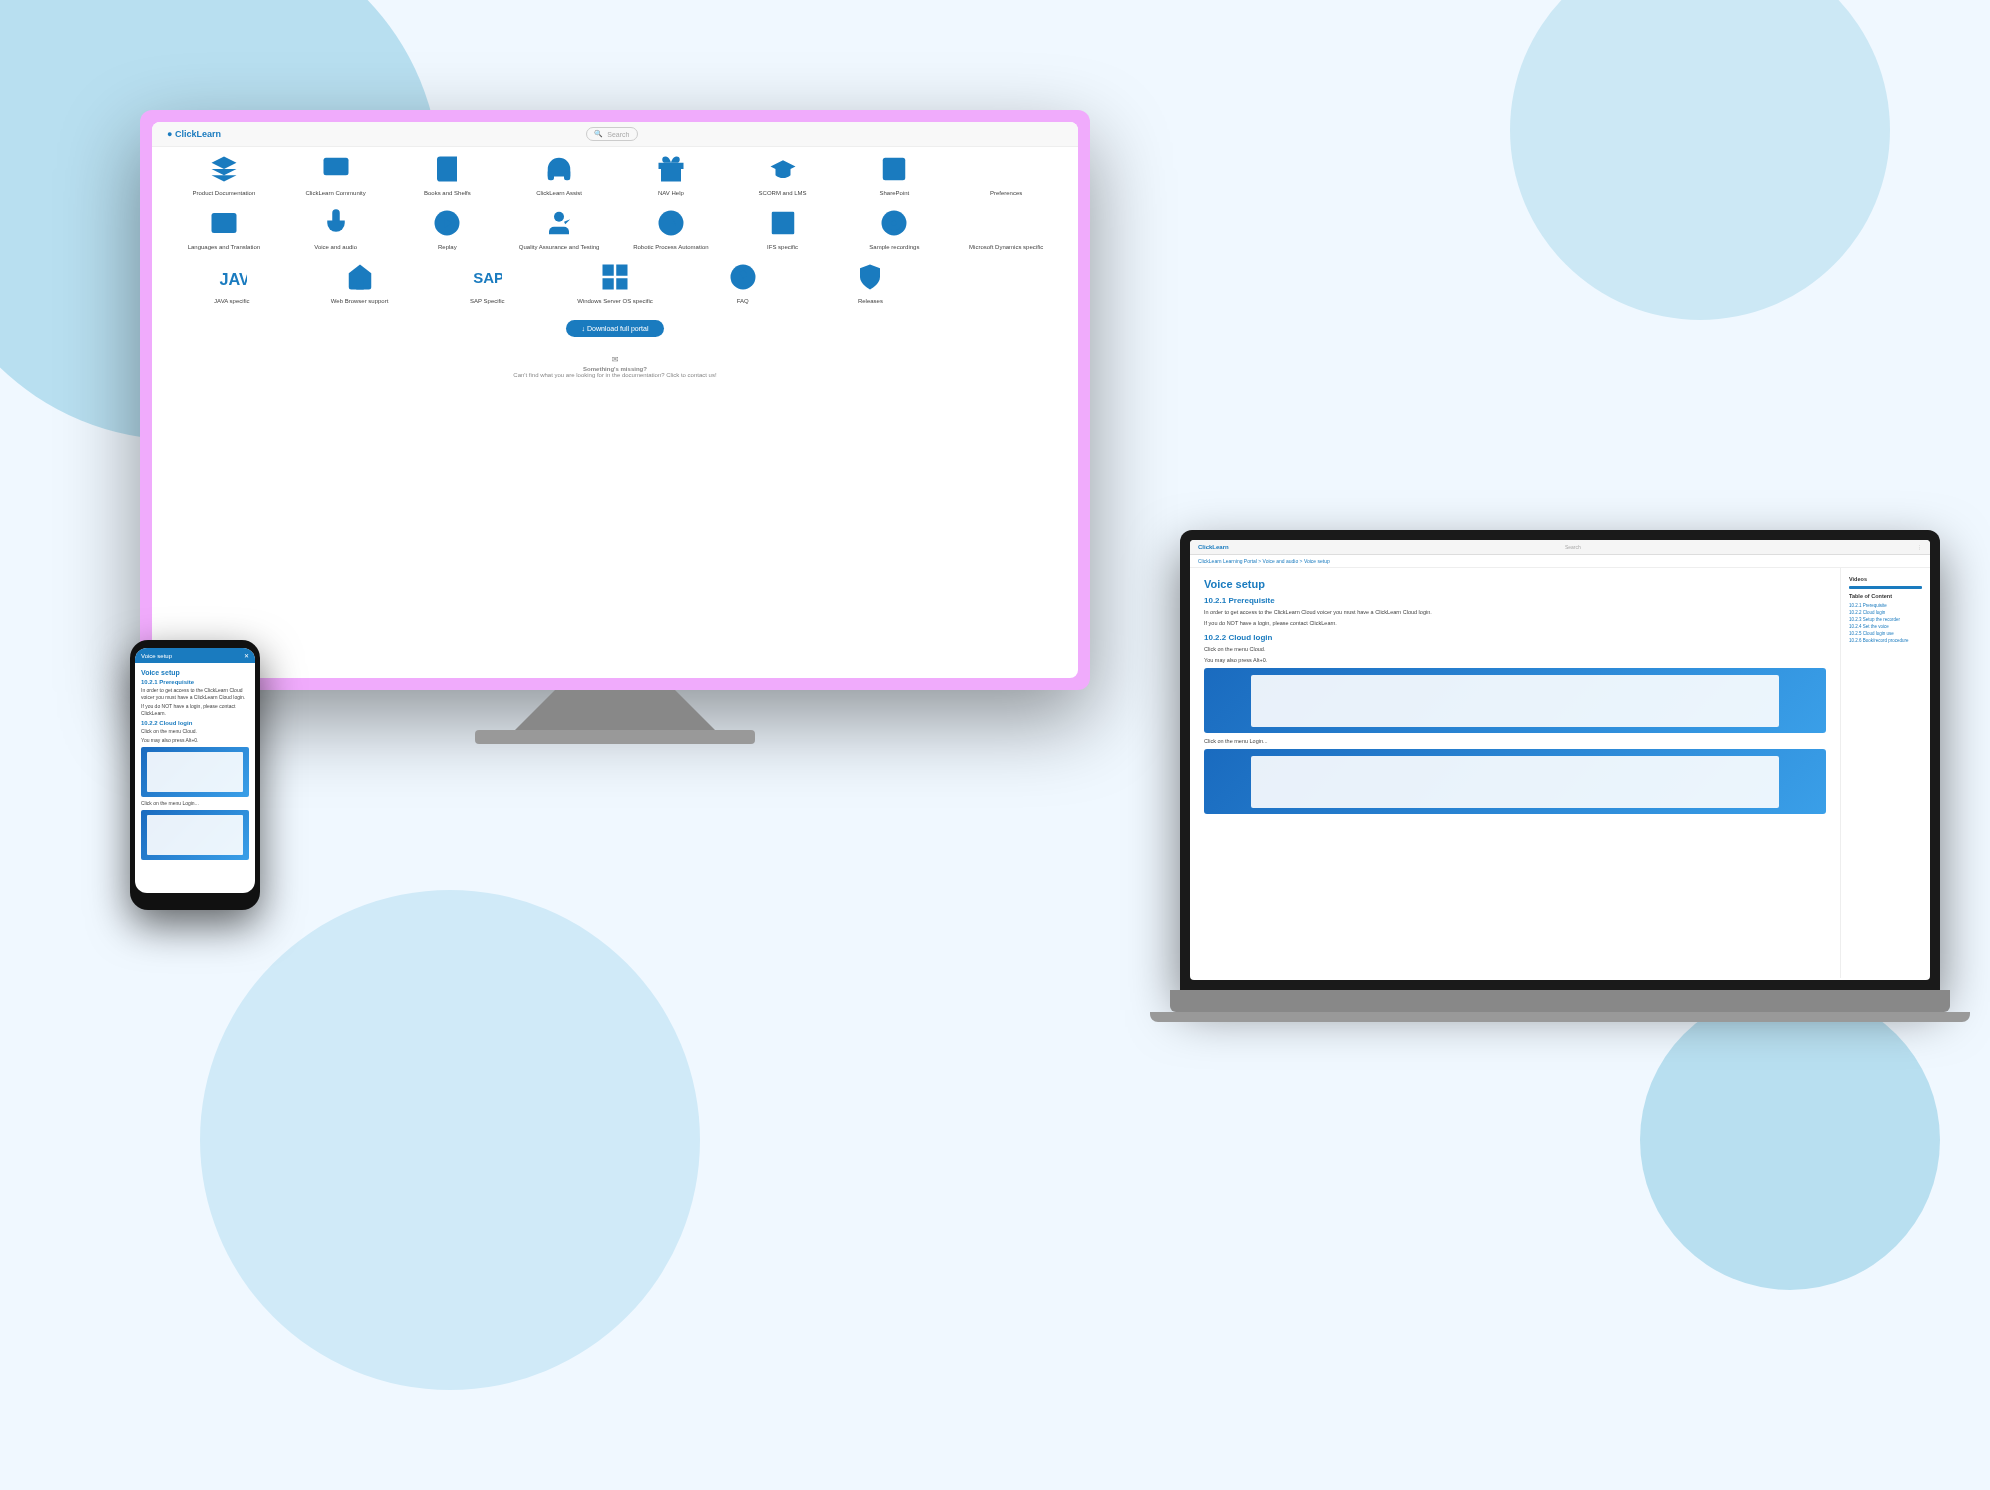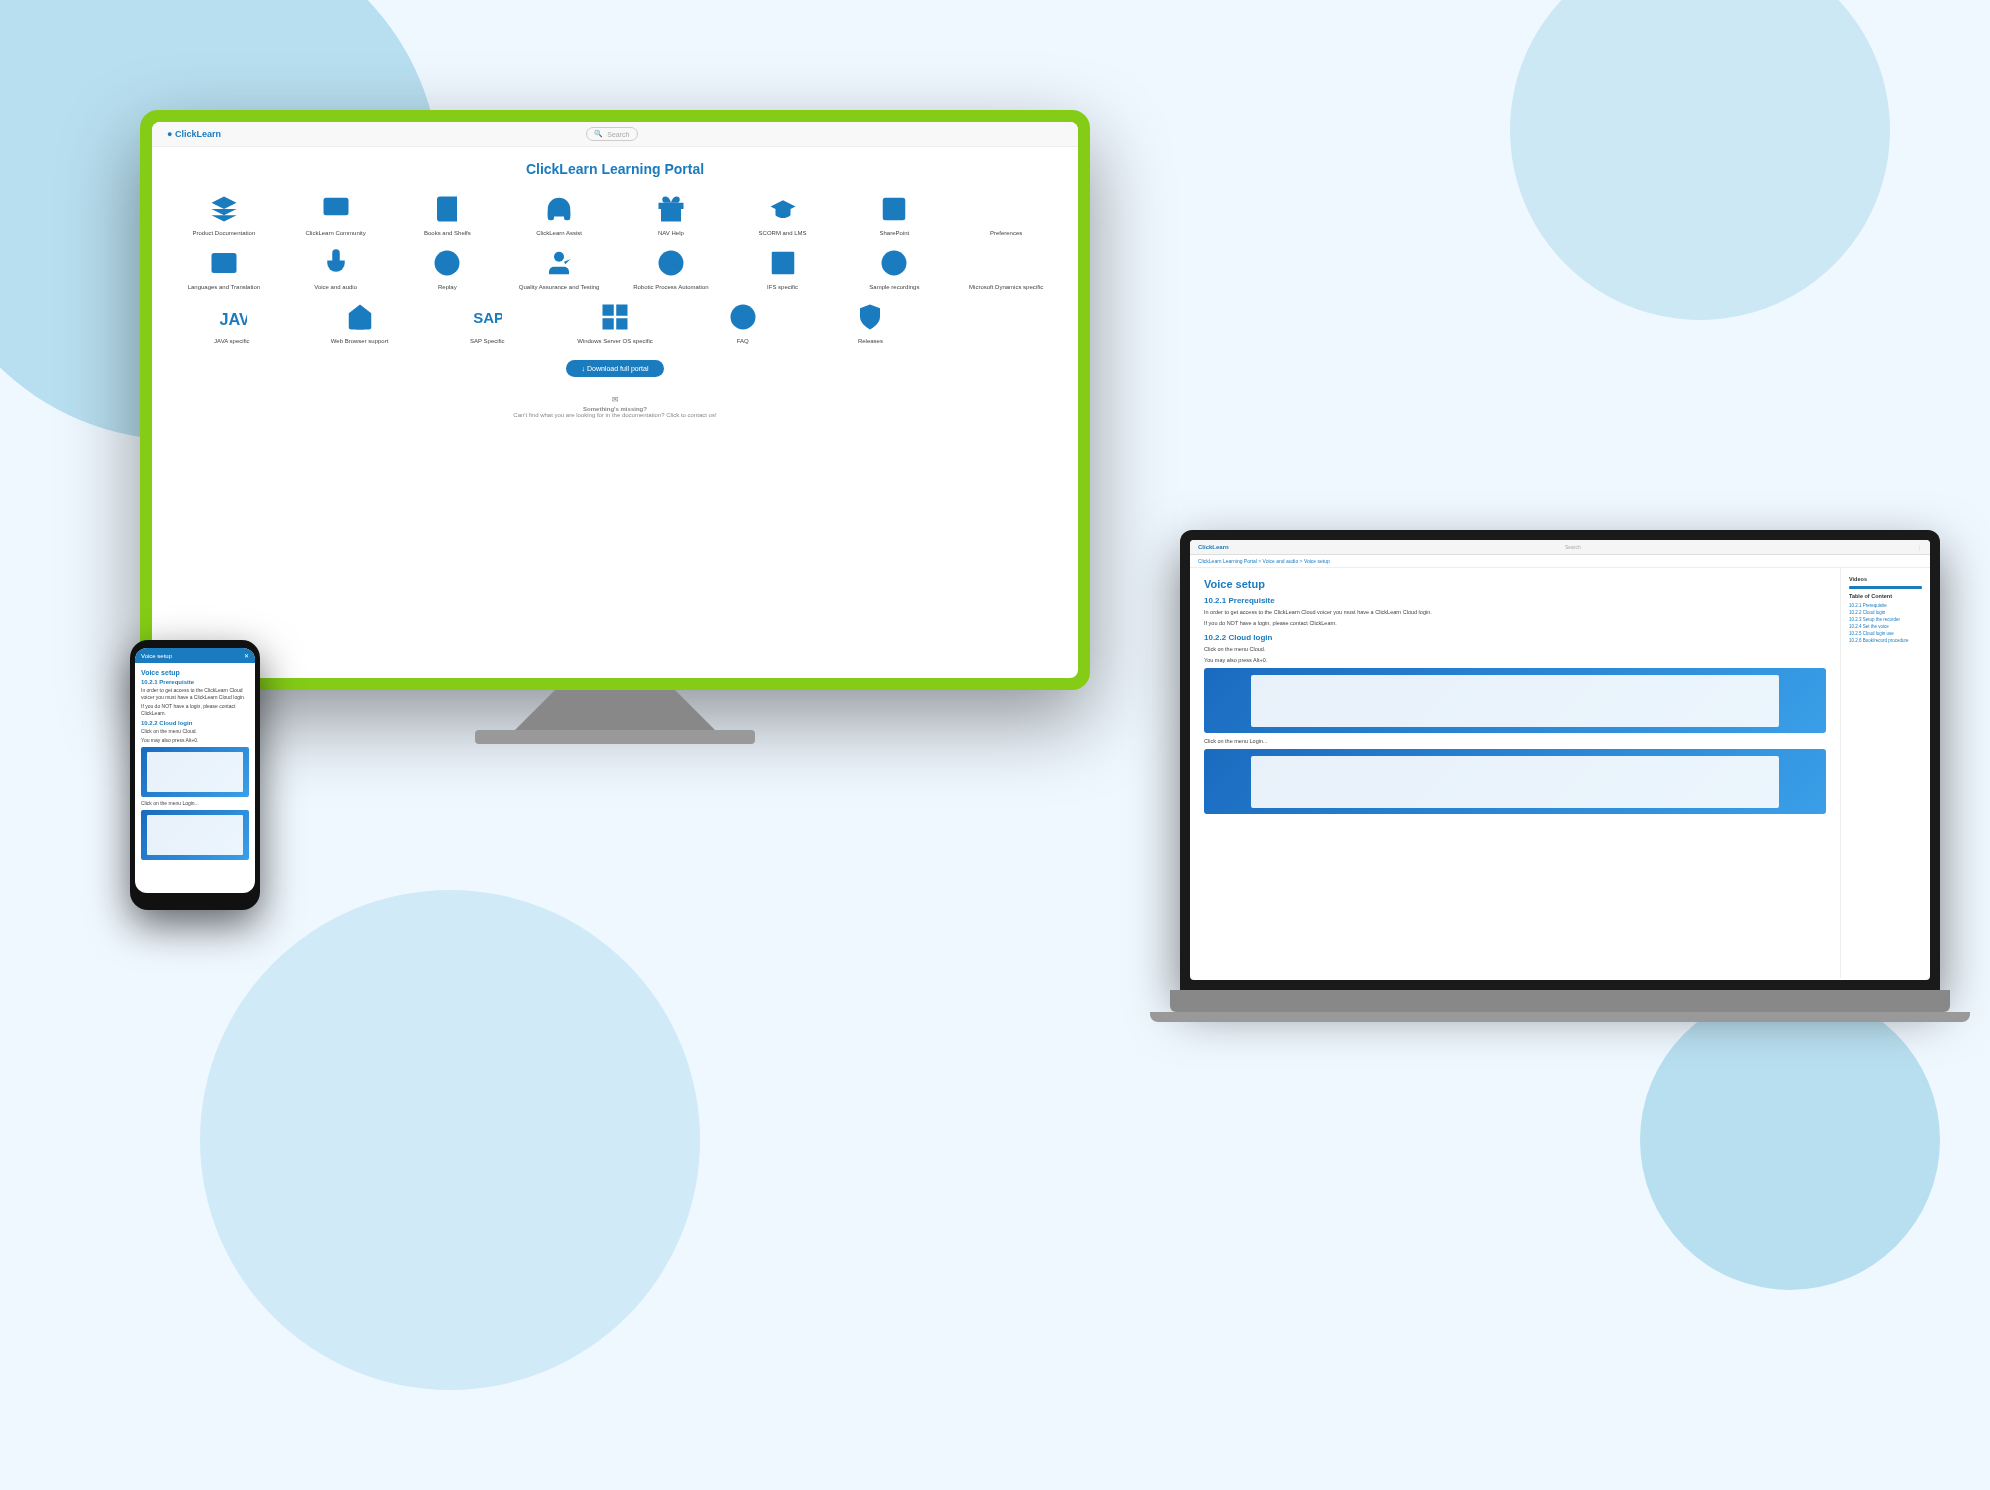--- a/index.html
+++ b/index.html
@@ -59,22 +59,22 @@
       position: absolute;
       top: 110px;
       left: 140px;
       width: 950px;
       height: 650px;
       z-index: 10;
     }
     .monitor-frame {
       width: 950px;
       height: 580px;
-      background: #84cc16;
-      border-radius: 18px;
+      background: #f0abfc;
+      border-radius: 12px;
       padding: 12px;
       box-shadow: 0 30px 80px rgba(0,0,0,0.4);
     }
     .monitor-screen {
       width: 100%;
       height: 100%;
       background: #fff;
       border-radius: 8px;
       overflow: hidden;
       position: relative;
@@ -402,21 +402,20 @@
         <div class="portal-logo">
           <span>●</span> <span>ClickLearn</span>
         </div>
         <div class="portal-search">
           <span>🔍</span>
           <span>Search</span>
         </div>
         <div style="width:60px"></div>
       </div>
 
-      <div class="portal-title">ClickLearn Learning Portal</div>
 
       <div class="portal-grid">
 
         <div class="portal-item">
           <div class="portal-icon">
             <svg viewBox="0 0 24 24">
                 <path d="M12 2L2 7l10 5 10-5-10-5zM2 17l10 5 10-5M2 12l10 5 10-5"></path>
               </svg>
           </div>
           <div class="portal-item-label">Product Documentation</div>

